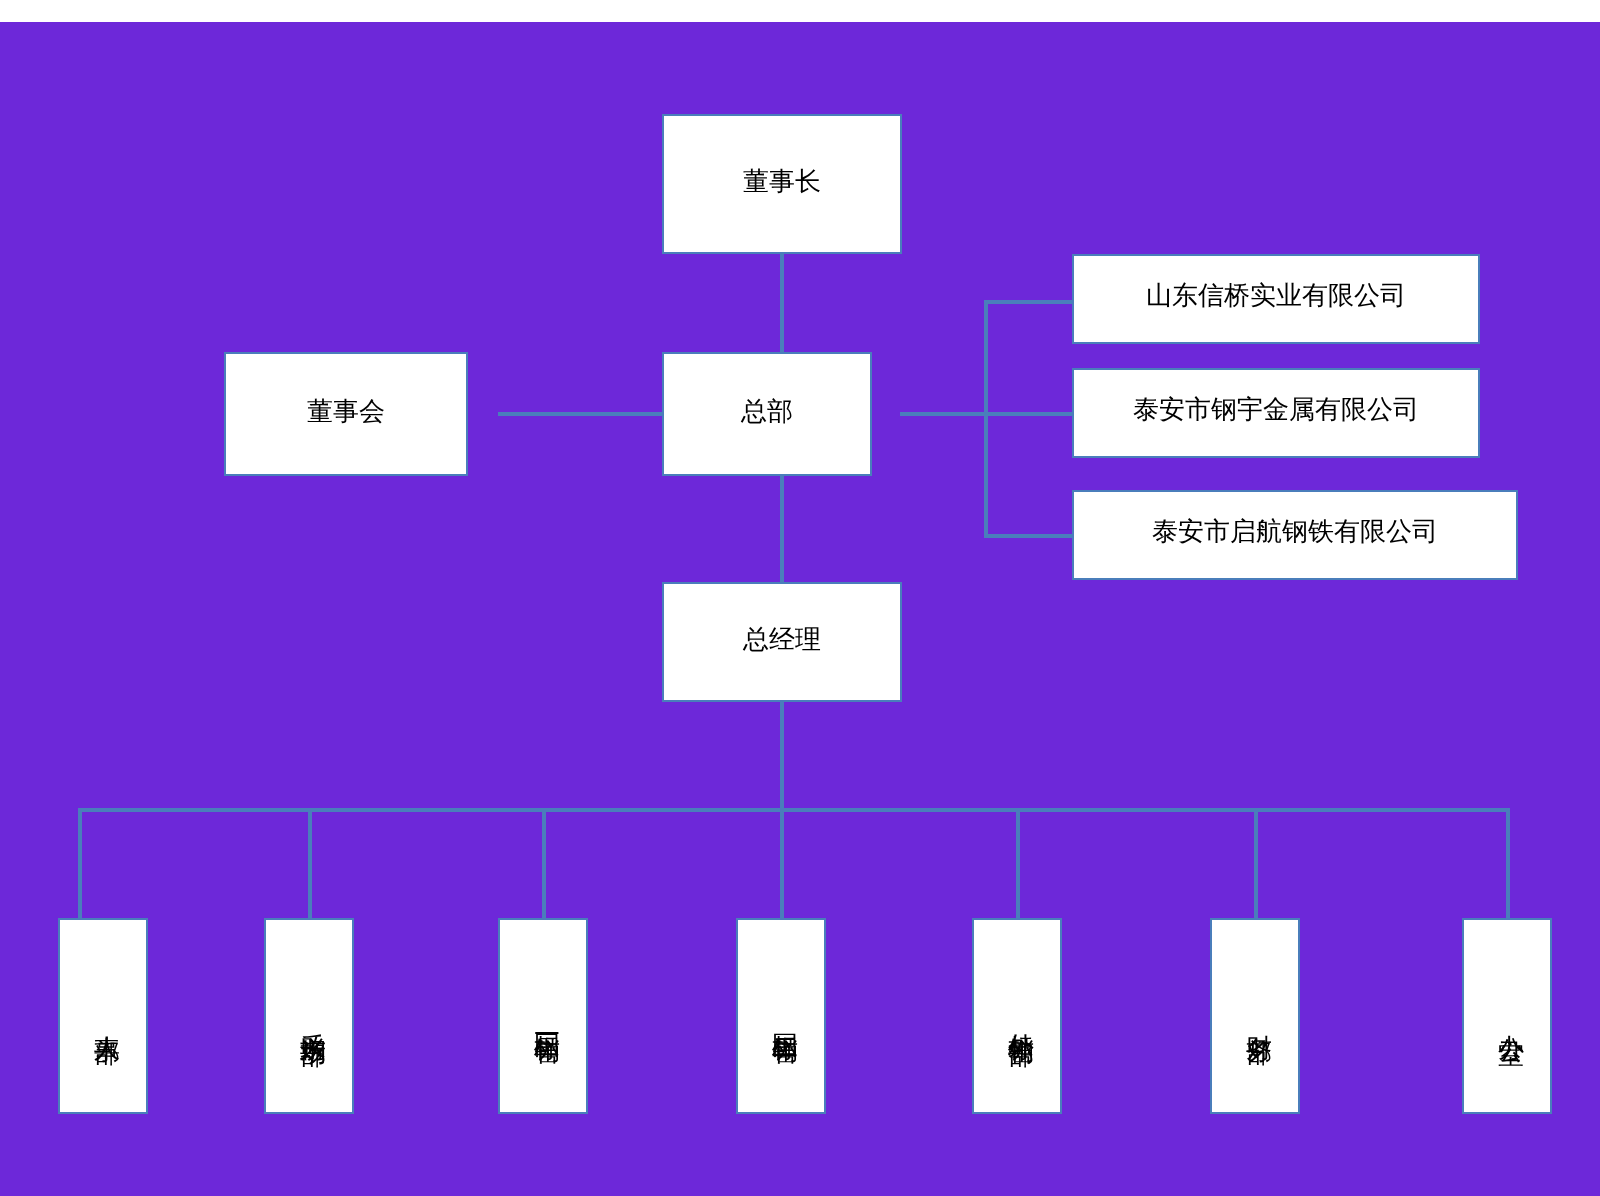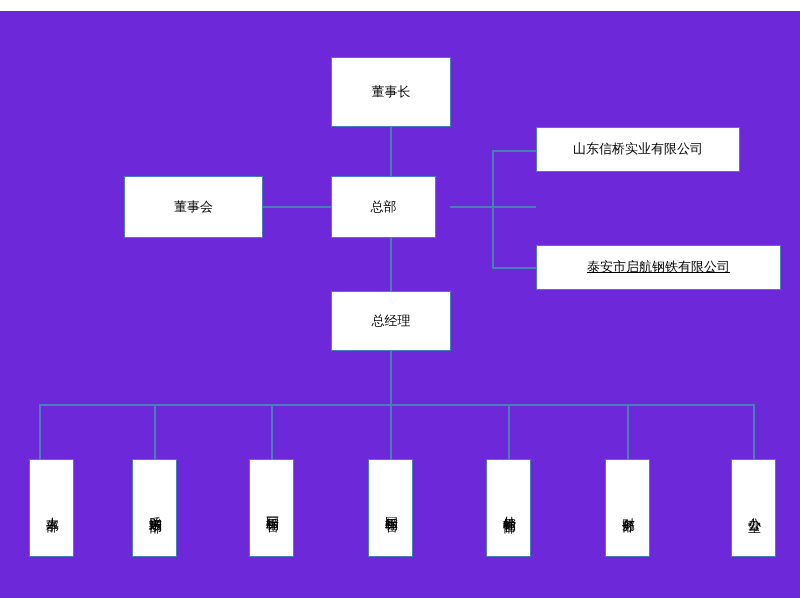--- a/index.html
+++ b/index.html
@@ -70,36 +70,39 @@
   <div class="conn v" style="left:271px; top:393px; height:55px;"></div>
   <div class="conn v" style="left:390px; top:393px; height:55px;"></div>
   <div class="conn v" style="left:508px; top:393px; height:55px;"></div>
   <div class="conn v" style="left:627px; top:393px; height:55px;"></div>
   <div class="conn v" style="left:753px; top:393px; height:55px;"></div>
 
   <div class="node" style="left:331px; top:46px; width:120px; height:70px;">
     <span>董事长</span>
   </div>
 
-  <div class="node" style="left:124px; top:165px; width:139px; height:62px;">
+  <div class="node" style="left:112px; top:165px; width:122px; height:62px;">
     <span>董事会</span>
   </div>
 
   <div class="node" style="left:331px; top:165px; width:105px; height:62px;">
     <span>总部</span>
   </div>
 
   <div class="node" style="left:536px; top:116px; width:204px; height:45px;">
     <span>山东信桥实业有限公司</span>
   </div>
 
   <div class="node" style="left:331px; top:280px; width:120px; height:60px;">
     <span>总经理</span>
   </div>
-  <div class="node" style="left:536px; top:234px; width:245px; height:45px;text-decoration:underline;">
+  <div class="node" style="left:536px; top:173px; width:204px; height:45px;">
+    <span>泰安市钢宇金属有限公司</span>
+  </div>
+  <div class="node" style="left:536px; top:234px; width:223px; height:45px;">
     <span>泰安市启航钢铁有限公司</span>
   </div>
 
   <div class="node vertical" style="left:29px; top:448px; width:45px; height:98px;">
     <span>人事部</span>
   </div>
   <div class="node vertical" style="left:132px; top:448px; width:45px; height:98px;">
     <span>采购市场部</span>
   </div>
   <div class="node vertical" style="left:249px; top:448px; width:45px; height:98px;">

